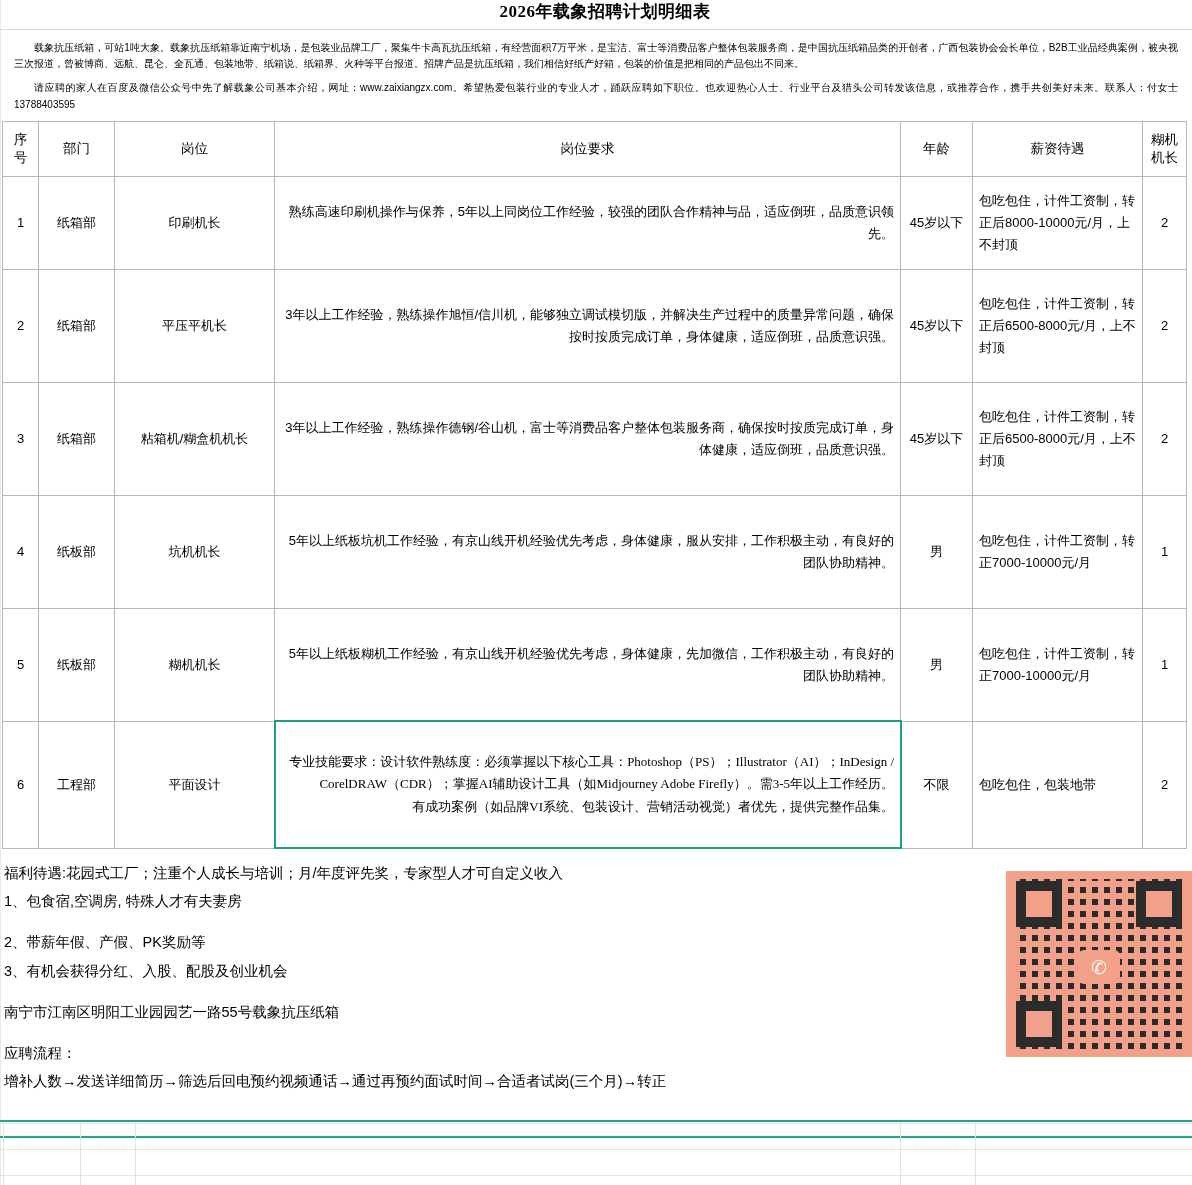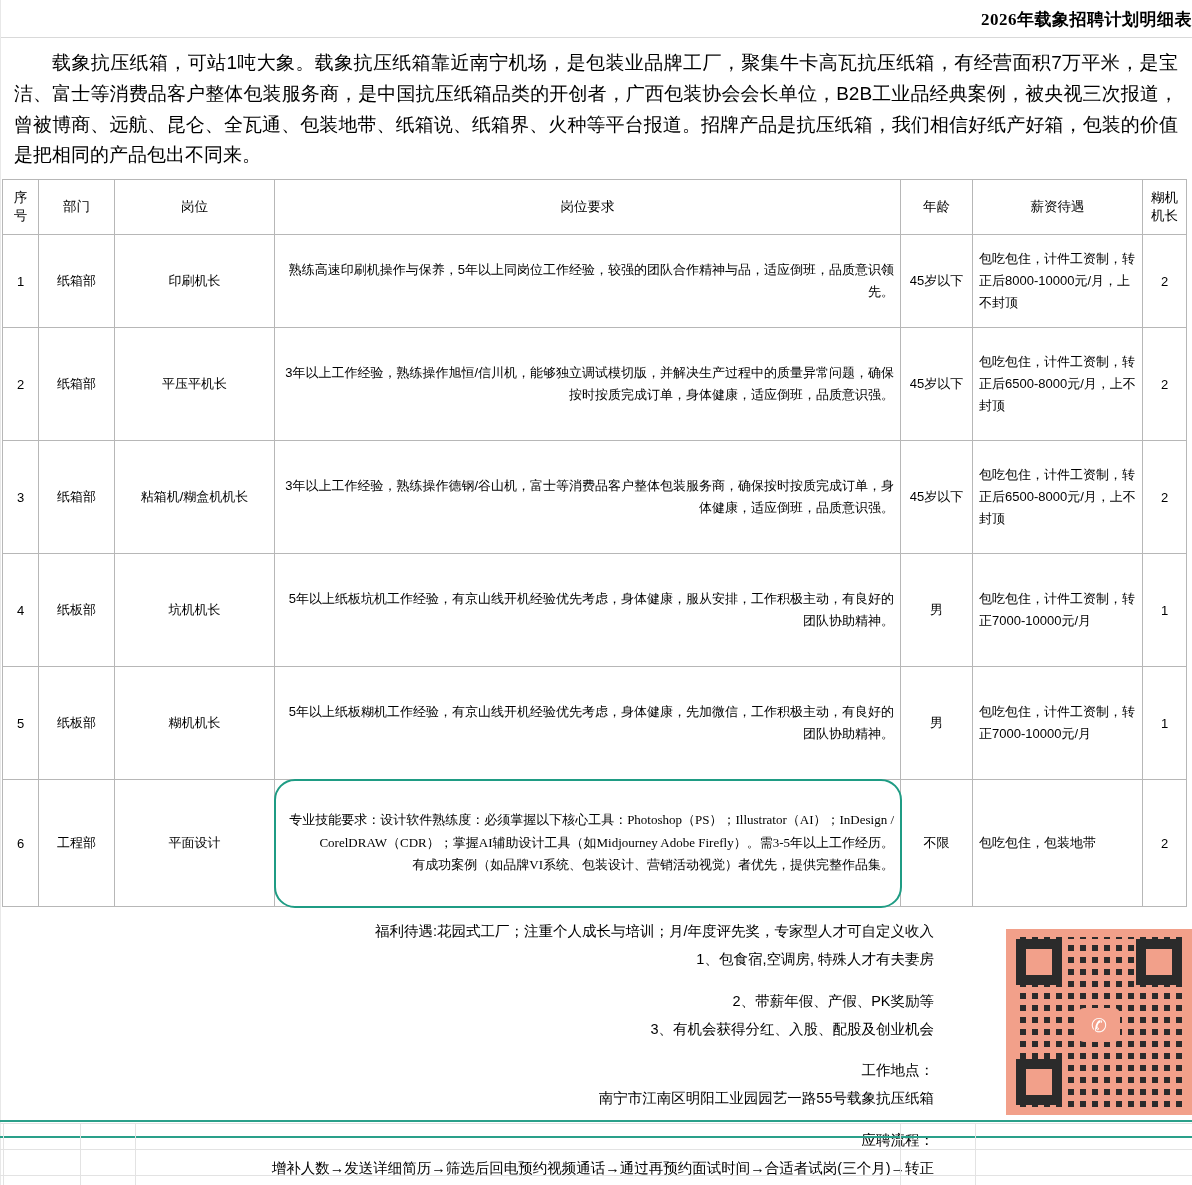--- a/index.html
+++ b/index.html
@@ -15,36 +15,36 @@
     position: relative;
     overflow: hidden;
   }
   .page {
     width: 1192px;
     height: 1185px;
     position: relative;
     box-sizing: border-box;
   }
   .title {
-    text-align: right;
+    text-align: center;
     font-size: 17px;
     font-weight: bold;
     font-family: "Liberation Serif", serif;
-    padding-top: 8px;
+    padding-top: 0;
     padding-bottom: 6px;
     letter-spacing: 0.5px;
     margin-left: 18px;
   }
   .thin-rule {
     border-top: 1px solid #d9d9d9;
     margin: 0 0 0 0;
   }
   .intro {
     padding: 10px 14px 0 14px;
-    font-size: 19px;
+    font-size: 10px;
     line-height: 1.62;
     text-align: justify;
   }
   .intro p {
     margin: 0 0 8px 0;
     text-indent: 2em;
   }
   table.main {
     border-collapse: collapse;
     width: 1184px;
@@ -75,40 +75,39 @@
     line-height: 1.7;
     font-size: 12.5px;
   }
   tr.row-tall td { height: 84px; }
   tr.row-tall2 td { height: 104px; }
   tr.row-design td { height: 118px; }
   td.mono-req {
     font-family: "Liberation Serif", serif;
     font-size: 13px;
     line-height: 1.74;
-    border-radius: 20px;
   }
   .col-seq { width: 36px; }
   .col-dept { width: 76px; }
   .col-post { width: 160px; }
   .col-req { width: 626px; }
   .col-age { width: 72px; }
   .col-salary { width: 170px; }
   .col-count { width: 44px; }
 
   .footer-wrap {
     position: relative;
     padding: 10px 14px 0 4px;
   }
   .footer-text {
     font-size: 14.5px;
     line-height: 1.95;
     width: 930px;
   }
-  .footer-text .blk { margin: 0; text-align: right; }
+  .footer-text .blk { margin: 0; }
   .footer-text .gap { height: 13px; }
   .qr {
     position: absolute;
     right: 0px;
     top: 22px;
     width: 186px;
     height: 186px;
     background: #f2a08a;
     padding: 8px;
     box-sizing: border-box;
@@ -192,20 +191,21 @@
 
 <div class="page">
 
   <div class="left-edge-lines"></div>
 
   <div class="title">2026年载象招聘计划明细表</div>
   <div class="thin-rule"></div>
 
   <div class="intro">
     <p>载象抗压纸箱，可站1吨大象。载象抗压纸箱靠近南宁机场，是包装业品牌工厂，聚集牛卡高瓦抗压纸箱，有经营面积7万平米，是宝洁、富士等消费品客户整体包装服务商，是中国抗压纸箱品类的开创者，广西包装协会会长单位，B2B工业品经典案例，被央视三次报道，曾被博商、远航、昆仑、全瓦通、包装地带、纸箱说、纸箱界、火种等平台报道。招牌产品是抗压纸箱，我们相信好纸产好箱，包装的价值是把相同的产品包出不同来。</p>
+    <p>请应聘的家人在百度及微信公众号中先了解载象公司基本介绍，网址：www.zaixiangzx.com。希望热爱包装行业的专业人才，踊跃应聘如下职位。也欢迎热心人士、行业平台及猎头公司转发该信息，或推荐合作，携手共创美好未来。联系人：付女士 13788403595</p>
   </div>
 
   <table class="main">
     <colgroup>
       <col class="col-seq">
         <col class="col-dept">
         <col class="col-post">
         <col class="col-req">
       <col class="col-age">
         <col class="col-salary">
@@ -282,21 +282,20 @@
   </table>
 
   <div class="footer-wrap">
     <div class="footer-text">
       <div class="blk">福利待遇:花园式工厂；注重个人成长与培训；月/年度评先奖，专家型人才可自定义收入</div>
       <div class="blk">1、包食宿,空调房, 特殊人才有夫妻房</div>
       <div class="gap"></div>
       <div class="blk">2、带薪年假、产假、PK奖励等</div>
       <div class="blk">3、有机会获得分红、入股、配股及创业机会</div>
       <div class="gap"></div>
-      <div class="blk">工作地点：</div>
       <div class="blk">南宁市江南区明阳工业园园艺一路55号载象抗压纸箱</div>
       <div class="gap"></div>
       <div class="blk">应聘流程：</div>
       <div class="blk">增补人数→发送详细简历→筛选后回电预约视频通话→通过再预约面试时间→合适者试岗(三个月)→转正</div>
       <div class="gap"></div>
 
     </div>
 
     <div class="qr">
       <div class="qr-inner">

